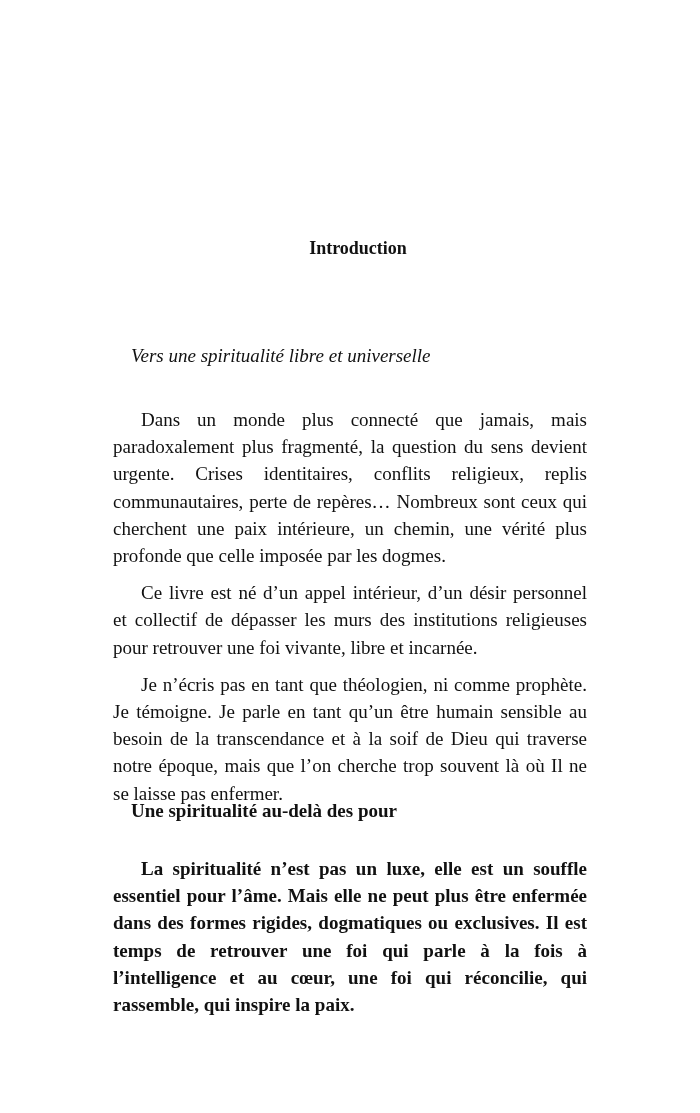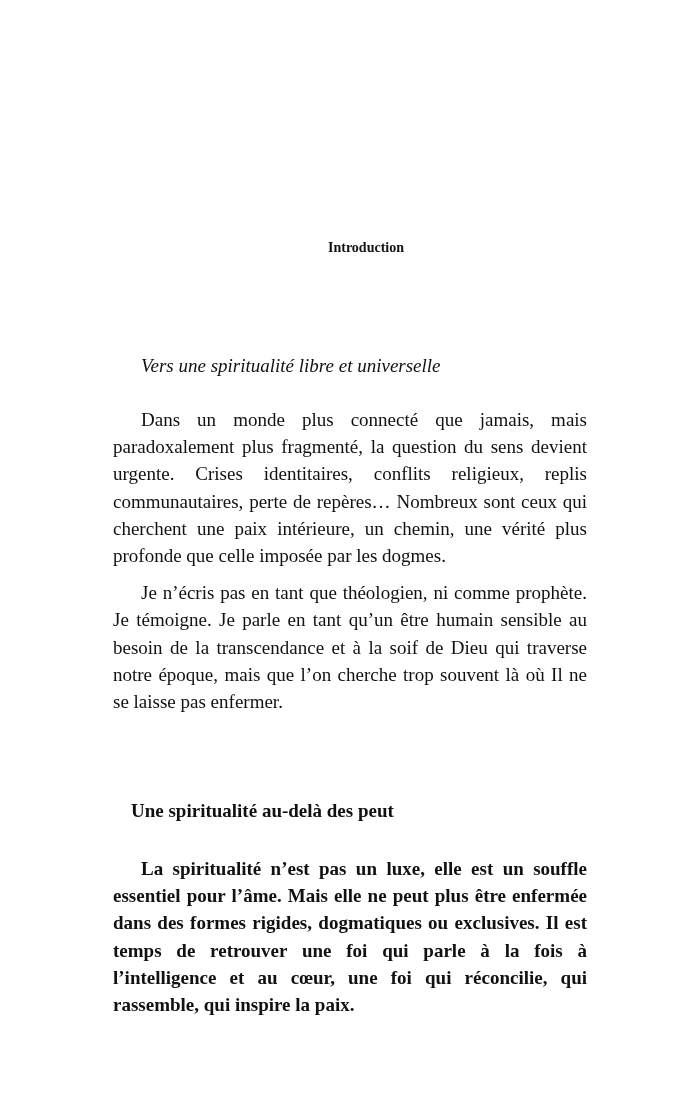--- a/index.html
+++ b/index.html
@@ -16,37 +16,37 @@
       color: #111111;
     }
     .page {
       position: absolute;
       left: 103px;
       top: 0;
       width: 494px;
     }
     .title {
       position: absolute;
-      left: 16px;
+      left: 8px;
       width: 494px;
       top: 232px;
       text-align: center;
       font-weight: bold;
-      font-size: 14px;
+      font-size: 18px;
       line-height: 32px;
       margin: 0;
     }
     .subtitle {
       position: absolute;
       left: 28px;
       top: 342px;
       font-style: italic;
       font-size: 19px;
       line-height: 27px;
-      margin: 10px;
+      margin: 0;
       white-space: nowrap;
     }
     .body-block {
       position: absolute;
       left: 0;
       width: 494px;
       font-size: 19px;
       line-height: 27.2px;
     }
     .body-block p {
@@ -70,21 +70,22 @@
 </head>
 <body>
 
 <div class="page">
   <h1 class="title">Introduction</h1>
 
   <p class="subtitle">Vers une spiritualité libre et universelle</p>
 
   <div class="body-block block1">
     <p>Dans un monde plus connecté que jamais, mais paradoxalement plus fragmenté, la question du sens devient urgente. Crises identitaires, conflits religieux, replis communautaires, perte de repères… Nombreux sont ceux qui cherchent une paix intérieure, un chemin, une vérité plus profonde que celle imposée par les dogmes.</p>
+    <p>Ce livre est né d’un appel intérieur, d’un désir personnel et collectif de dépasser les murs des institutions religieuses pour retrouver une foi vivante, libre et incarnée.</p>
     <p>Je n’écris pas en tant que théologien, ni comme prophète. Je témoigne. Je parle en tant qu’un être humain sensible au besoin de la transcendance et à la soif de Dieu qui traverse notre époque, mais que l’on cherche trop souvent là où Il ne se laisse pas enfermer.</p>
   </div>
 
-  <h2 class="section-heading">Une spiritualité au-delà des peut</h2>
+  <h2 class="section-heading">Une spiritualité au-delà des pour</h2>
 
   <div class="body-block block2">
     <p>La spiritualité n’est pas un luxe, elle est un souffle essentiel pour l’âme. Mais elle ne peut plus être enfermée dans des formes rigides, dogmatiques ou exclusives. Il est temps de retrouver une foi qui parle à la fois à l’intelligence et au cœur, une foi qui réconcilie, qui rassemble, qui inspire la paix.</p>
   </div>
 </div>
 
 </body></html>

